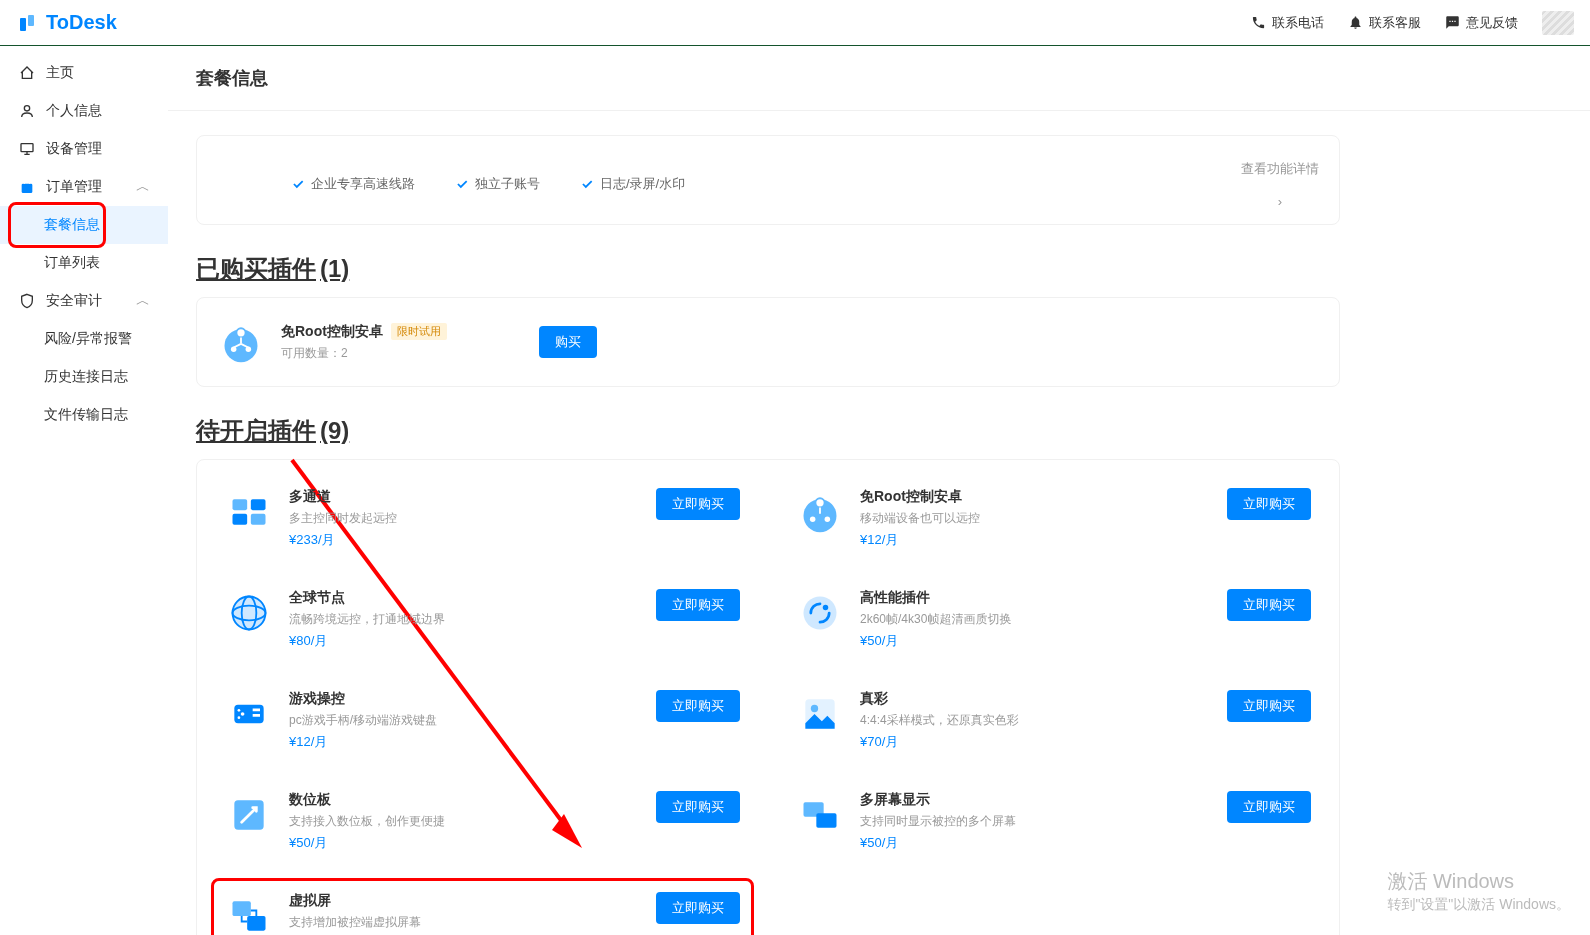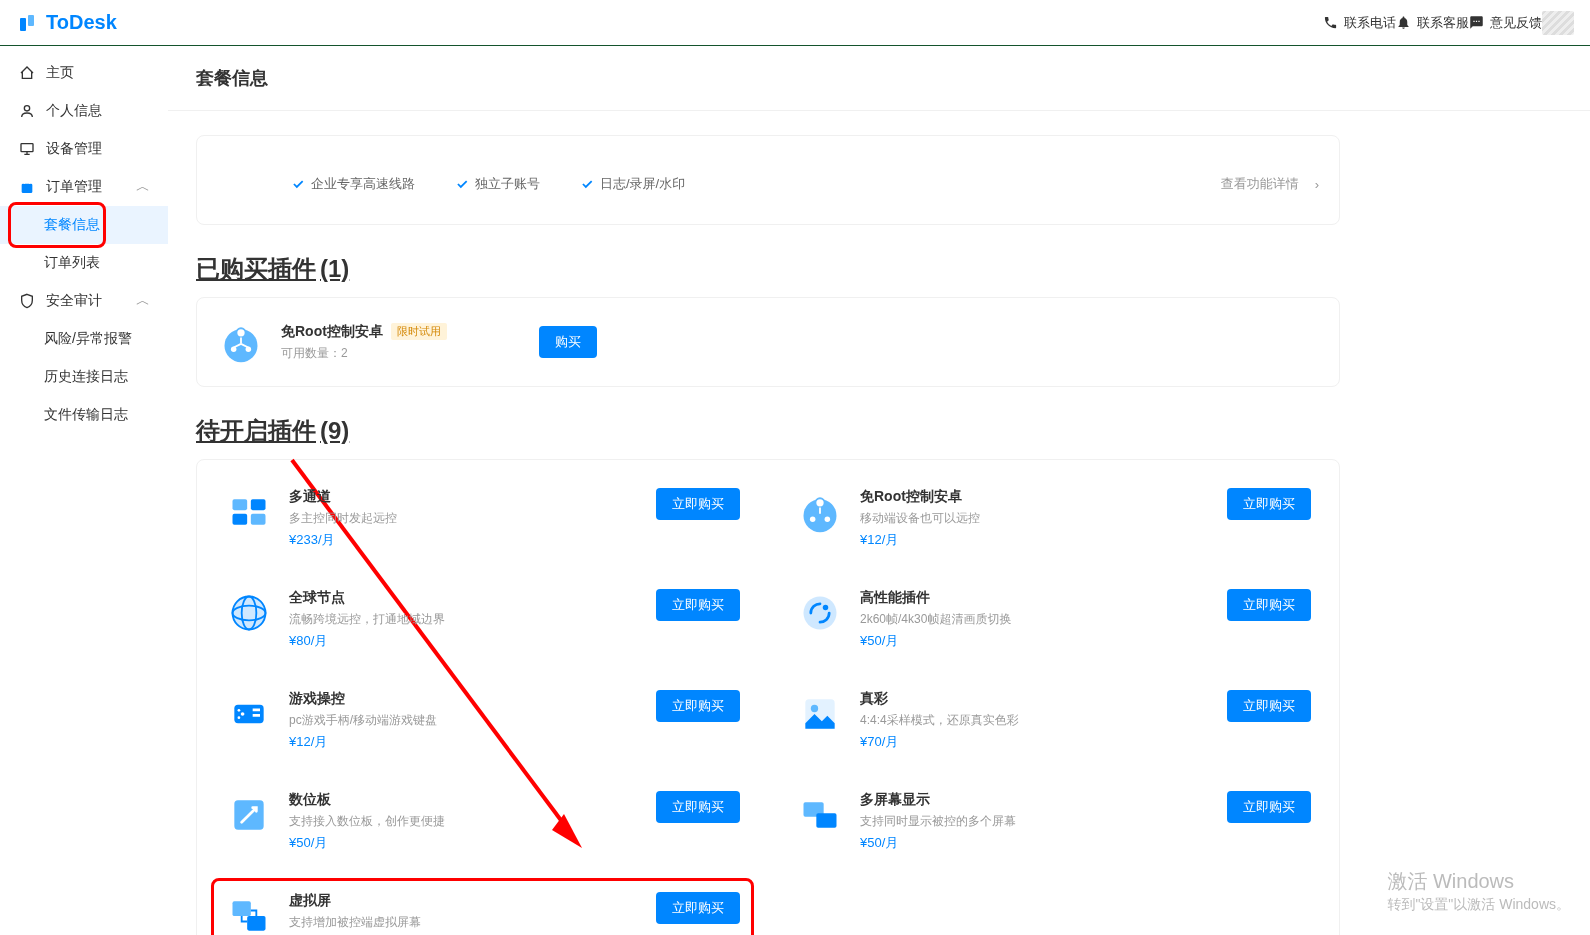--- a/index.html
+++ b/index.html
@@ -1,20 +1,20 @@
 <!DOCTYPE html>
 <html><head>
 <meta charset="utf-8">
 <style>
 * { margin: 0; padding: 0; box-sizing: border-box; font-family: -apple-system, BlinkMacSystemFont, "Segoe UI", "Microsoft YaHei", sans-serif; }
 body { background: #fff; color: #333; font-size: 14px; }
 .header { height: 46px; display: flex; align-items: center; justify-content: space-between; padding: 0 16px; border-bottom: 1px solid #14532d; }
 .logo { display: flex; align-items: center; font-size: 20px; font-weight: 600; color: #0086ff; }
 .logo svg { margin-right: 6px; }
-.header-right { display: flex; align-items: center; }
+.header-right { display: flex; align-items: center; gap: 24px; }
 .header-link { display: flex; align-items: center; gap: 6px; color: #333; cursor: pointer; font-size: 13px; }
 .header-link svg { width: 15px; height: 15px; }
 .avatar { width: 32px; height: 24px; background: linear-gradient(135deg, #ddd 25%, #eee 25%, #eee 50%, #ddd 50%, #ddd 75%, #eee 75%); background-size: 8px 8px; border-radius: 2px; }
 .layout { display: flex; }
 .sidebar { width: 168px; padding-top: 8px; flex-shrink: 0; }
 .nav-item { display: flex; align-items: center; padding: 10px 18px; cursor: pointer; color: #333; font-size: 14px; }
 .nav-item .icon { width: 18px; height: 18px; margin-right: 10px; display: flex; align-items: center; justify-content: center; }
 .nav-item .icon svg { width: 16px; height: 16px; }
 .nav-item.blue .icon { color: #0086ff; }
 .nav-sub { display: flex; align-items: center; padding: 10px 18px 10px 44px; cursor: pointer; color: #333; font-size: 14px; }
@@ -25,21 +25,21 @@
 .main { flex: 1; padding: 0 0 40px 0; position: relative; }
 .page-title { padding: 20px 28px; font-size: 18px; font-weight: 600; color: #333; border-bottom: 1px solid #f0f0f0; }
 .content { padding: 0 28px; max-width: 1200px; }
 
 .enterprise-row { margin-top: 24px; background: #fff; border: 1px solid #f0f0f0; border-radius: 8px; padding: 16px 20px; display: flex; align-items: center; }
 .ent-icon { width: 56px; height: 56px; background: linear-gradient(135deg, #4fc3f7, #0288d1); border-radius: 50%; margin-right: 18px; flex-shrink: 0; position: relative; overflow: hidden; }
 .ent-icon::after { content: ""; position: absolute; right: -8px; bottom: -8px; width: 36px; height: 36px; background: #aed581; border-radius: 50%; }
 .ent-features { display: flex; gap: 40px; flex: 1; }
 .feat { display: flex; align-items: center; gap: 6px; color: #666; font-size: 13px; }
 .feat svg { width: 14px; height: 14px; color: #0086ff; }
-.ent-detail { display: flex; align-items: center; gap: 16px; color: #999; font-size: 13px; cursor: pointer; }
+.ent-detail { display: flex; align-items: center; gap: 16px; color: #999; font-size: 13px; cursor: pointer; flex-direction: column; }
 
 .section-title { margin-top: 28px; font-size: 24px; font-weight: 600; display: flex; align-items: baseline; gap: 4px; text-decoration: underline; }
 .card { margin-top: 12px; background: #fff; border: 1px solid #f0f0f0; border-radius: 8px; padding: 20px; }
 .plugin-row { display: flex; align-items: center; gap: 16px; }
 .plugin-icon { width: 48px; height: 48px; display: flex; align-items: center; justify-content: center; flex-shrink: 0; }
 .plugin-icon svg { width: 44px; height: 44px; }
 .plugin-info { flex: 1; min-width: 0; }
 .plugin-name { font-size: 14px; font-weight: 600; display: flex; align-items: center; gap: 8px; }
 .badge { font-size: 11px; background: #fff3d9; color: #d48806; padding: 1px 6px; border-radius: 2px; font-weight: normal; }
 .plugin-desc { font-size: 12px; color: #999; margin-top: 4px; }

